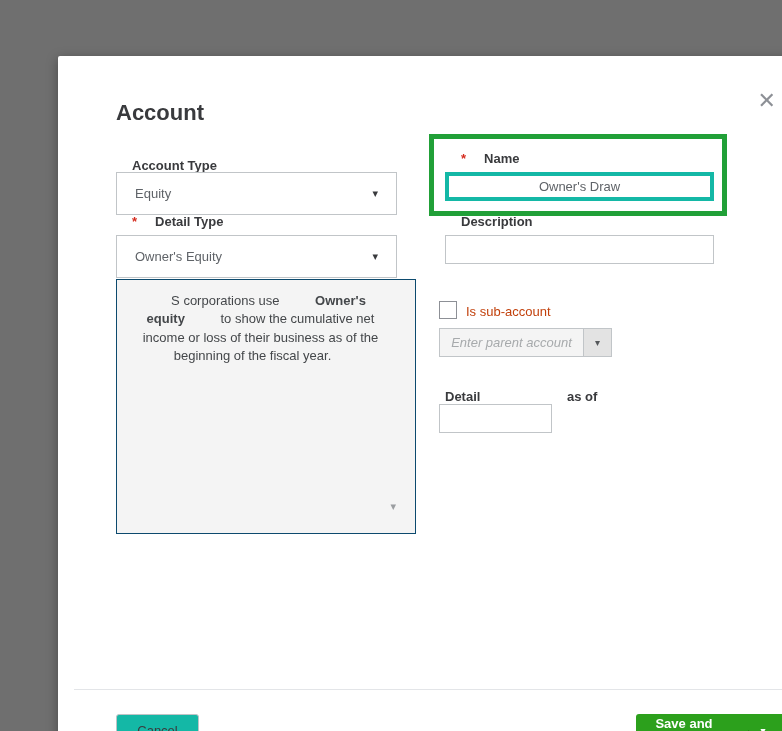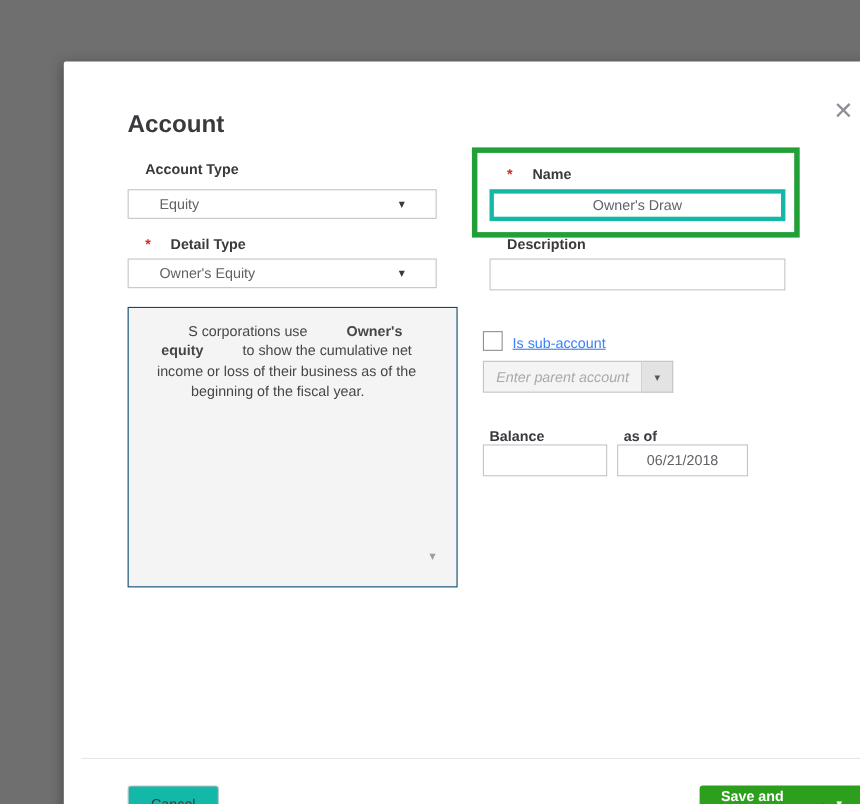--- a/index.html
+++ b/index.html
@@ -28,25 +28,25 @@
     background: none; border: none; line-height: 1;
     font-family: "Liberation Sans", sans-serif;
   }
   .label {
     position: absolute;
     font-size: 13px; font-weight: 700; color: #393a3d;
   }
   .req { color: #d52b1e; margin-right: 2px; font-weight: 700; }
   .select {
     position: absolute;
-    height: 27px;
+    height: 43px;
     border: 1px solid #c1c5c8;
     background: #ffffff;
     display: flex; align-items: center; justify-content: space-between;
-    padding: 0 12px;
+    padding: 0 2px;
     font-size: 13px; color: #5f6368;
     cursor: pointer;
   }
   .select .chev { font-size: 11px; color: #393a3d; }
   .txt {
     position: absolute;
     height: 29px;
     border: 1px solid #c1c5c8;
     padding: 0 8px;
     font-size: 13px; color: #5f6368;
@@ -79,21 +79,21 @@
   .checkbox {
     position: absolute;
     left: 365px; top: 229px;
     width: 18px; height: 18px;
     border: 1px solid #8d9096;
     background: #ffffff;
     cursor: pointer;
   }
   .checkbox-label {
     position: absolute; left: 392px; top: 232px;
-    font-size: 13px; color: #3b82f6; text-decoration: underline;
+    font-size: 13px; color: #c2410c;
   }
   .parent-input {
     left: 365px; top: 256px; width: 145px; height: 29px;
     background: #f4f4f4;
     color: #404040;
   }
   .parent-input::placeholder { color: #a7aaac; font-style: italic; }
   .dd-btn {
     position: absolute;
     left: 510px; top: 256px;
@@ -146,21 +146,21 @@
 </style>
 </head>
 <body>
 
 <div class="modal">
 
   <div class="dialog-title">Account</div>
 
   <button class="close-btn">✕</button>
 
-  <div class="label" style="left:42px; top:74px;">
+  <div class="label" style="left:42px; top:86px;">
     <span>Account Type</span>
   </div>
   <div class="select" style="left:42px; top:100px; width:281px;">
     <span>Equity</span>
     <span class="chev">▾</span>
   </div>
 
   <div class="label" style="left:42px; top:142px;">
     <span class="req">*</span><span>Detail Type</span>
   </div>
@@ -187,25 +187,24 @@
   <input class="txt" style="left: 371px; top: 163px; width: 269px;" value="">
 
   <div class="checkbox"></div>
   <div class="checkbox-label">Is sub-account</div>
 
   <input class="txt parent-input" style="position: absolute;" disabled="" placeholder="Enter parent account">
   <div class="dd-btn">
     <span>▾</span>
   </div>
 
-  <div class="label" style="left:371px; top:317px;">Balance</div>
+  <div class="label" style="left:371px; top:317px;">Detail</div>
   <div class="label" style="left:493px; top:317px;">as of</div>
 
   <input class="txt" style="left: 365px; top: 332px; width: 113px;" value="">
-  <input class="txt" style="left: 487px; top: 332px; width: 119px;" value="06/21/2018">
 
   <div class="divider"></div>
 
   <button class="cancel-btn">Cancel</button>
 
   <button class="save-btn">
     <span class="save-label">Save and Close</span>
     <span class="save-caret">
       <span>▾</span>
     </span>

